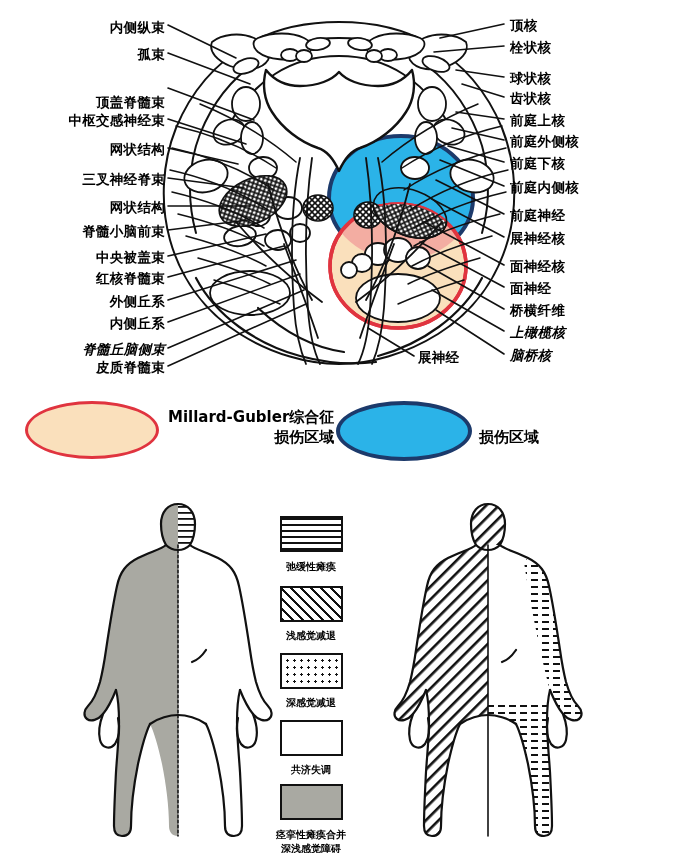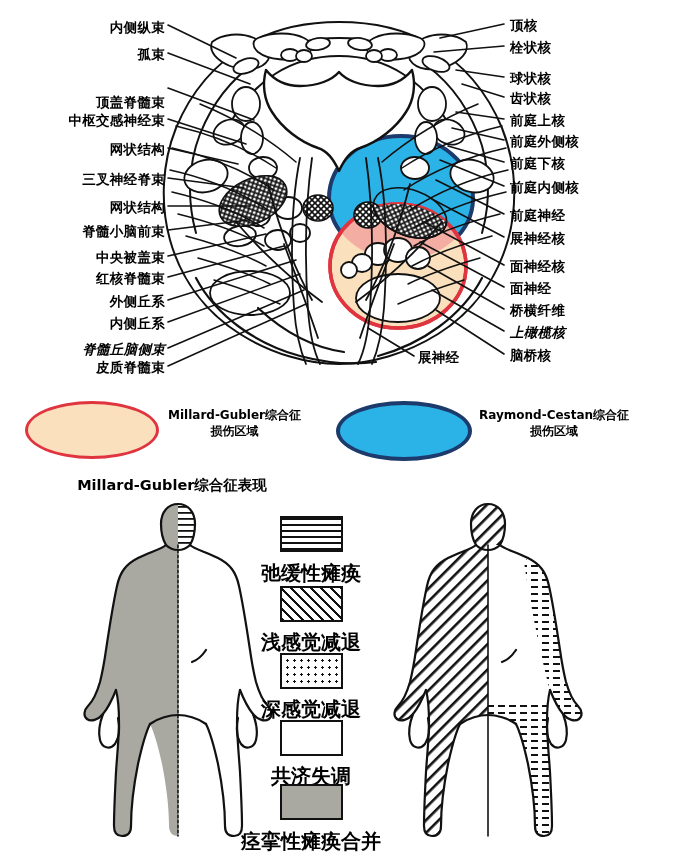--- a/index.html
+++ b/index.html
@@ -8,40 +8,40 @@
   .stage{position:absolute;left:0;top:8px;width:679px;height:853px;}
 
   
   .lbl{position:absolute;font-size:13.5px;font-weight:700;line-height:1;
        white-space:nowrap;letter-spacing:.3px;}
   .lbl-l{text-align:right;transform:translateY(-50%);}
   .lbl-r{text-align:left;transform:translateY(-50%);}
   .ell{position:absolute;border-radius:50%;}
   .ell-mg{width:128px;height:52px;background:#FAE0BC;border:3.5px solid #E0343F;}
   .ell-rc{width:128px;height:52px;background:#2BB3E8;border:4px solid #1C3A6B;}
-  .legend-txt{position:absolute;font-size:12px;font-weight:700;
-              text-align:center;line-height:1.35;white-space:nowrap;}
+  .legend-txt{position:absolute;font-size:15px;font-weight:700;
+              text-align:right;line-height:1.35;white-space:nowrap;}
   .cap{position:absolute;font-size:14.5px;font-weight:700;
        text-align:center;white-space:nowrap;transform:translateX(-50%);}
 
   
   .sw{position:absolute;width:63px;height:36px;border:2px solid #111;
       box-sizing:border-box;background-color:#fff;}
   .sw-horiz{background-image:repeating-linear-gradient(
       180deg,#111 0px,#111 1.6px,#fff 1.6px,#fff 6px);}
   .sw-diag{background-image:repeating-linear-gradient(
       45deg,#111 0px,#111 2px,#fff 2px,#fff 7px);}
   .sw-dots{background-image:radial-gradient(#111 1px,transparent 1.2px);
       background-size:7px 7px;background-position:2px 2px;}
   .sw-dash{background-image:repeating-linear-gradient(
       90deg,#111 0px,#111 5px,#fff 5px,#fff 9px),
       repeating-linear-gradient(180deg,transparent 0px,transparent 4.5px,#fff 4.5px,#fff 7px);
       background-blend-mode:screen;}
   .sw-solid{background:#A9A9A2;}
-  .sw-txt{position:absolute;font-size:20px;font-weight:700;
+  .sw-txt{position:absolute;font-size:10px;font-weight:700;
           text-align:center;line-height:1.3;white-space:nowrap;
           transform:translateX(-50%);}
 </style>
 </head>
 <body>
 
 <div class="stage">
 
   <svg width="679" height="380" viewBox="0 0 679 380" style="position:absolute;left:0;top:0;">
     <defs>
@@ -251,42 +251,41 @@
     <div class="lbl lbl-r" style="left:510px;top:113px;">前庭上核</div>
     <div class="lbl lbl-r" style="left:510px;top:134px;">前庭外侧核</div>
     <div class="lbl lbl-r" style="left:510px;top:156px;">前庭下核</div>
     <div class="lbl lbl-r" style="left:510px;top:180px;">前庭内侧核</div>
     <div class="lbl lbl-r" style="left:510px;top:208px;">前庭神经</div>
     <div class="lbl lbl-r" style="left:510px;top:231px;">展神经核</div>
     <div class="lbl lbl-r" style="left:510px;top:259px;">面神经核</div>
     <div class="lbl lbl-r" style="left:510px;top:281px;">面神经</div>
     <div class="lbl lbl-r" style="left:510px;top:303px;">桥横纤维</div>
     <div class="lbl lbl-r" style="left:510px;top:325px;font-style:italic;">上橄榄核</div>
-    <div class="lbl lbl-r" style="left:510px;top:348px;">脑桥核</div>
+    <div class="lbl lbl-r" style="left:510px;top:348px;font-style:italic;">脑桥核</div>
   </div>
 
   <div class="lbl lbl-r" style="left:418px;top:350px;">展神经</div>
 
   <div>
     <div class="ell ell-mg" style="left:25px;top:393px;"></div>
     <div class="legend-txt" style="left:168px;top:399px;">
       <span>Millard-Gubler综合征</span><br>
       <span>损伤区域</span>
     </div>
   </div>
 
   <div>
     <div class="ell ell-rc" style="left:336px;top:393px;"></div>
     <div class="legend-txt" style="left:479px;top:399px;">
-      <span>Raymond-Cestan综合征</span><br>
+      <br>
       <span>损伤区域</span>
     </div>
   </div>
 
-  <div class="cap" style="left:172px;top:468px;">Millard-Gubler综合征表现</div>
 
   <svg width="200" height="340" viewBox="0 0 200 340" style="position:absolute;left:78px;top:492px;">
     <defs>
       <pattern id="mgHoriz" width="8" height="6" patternUnits="userSpaceOnUse">
         <rect width="8" height="6" fill="#fff"></rect>
         <rect width="8" height="1.8" fill="#111"></rect>
       </pattern>
       <clipPath id="mgBody">
         <path d="M100,4 C90,4 83,12 83,24 C83,33 85,40 88,45
                  C84,49 72,52 60,58 C48,64 42,72 39,86

